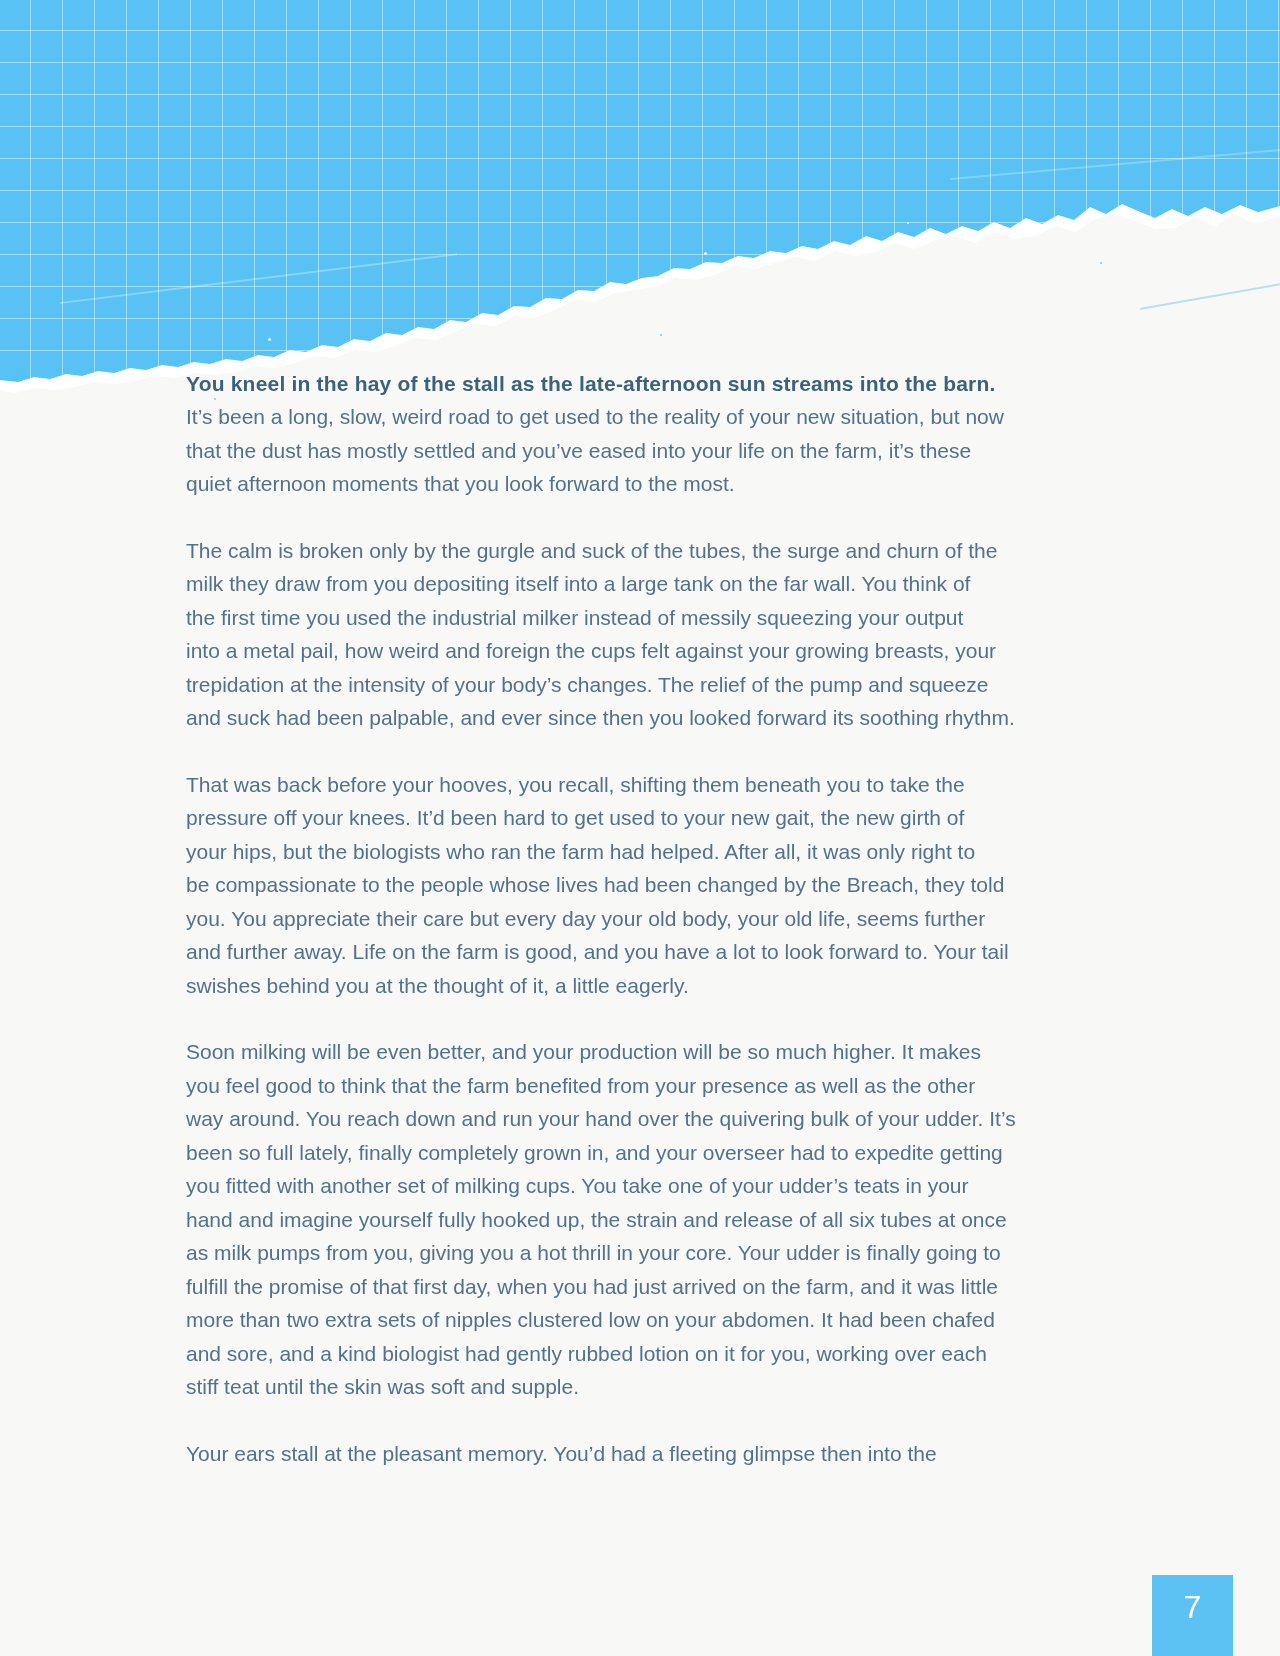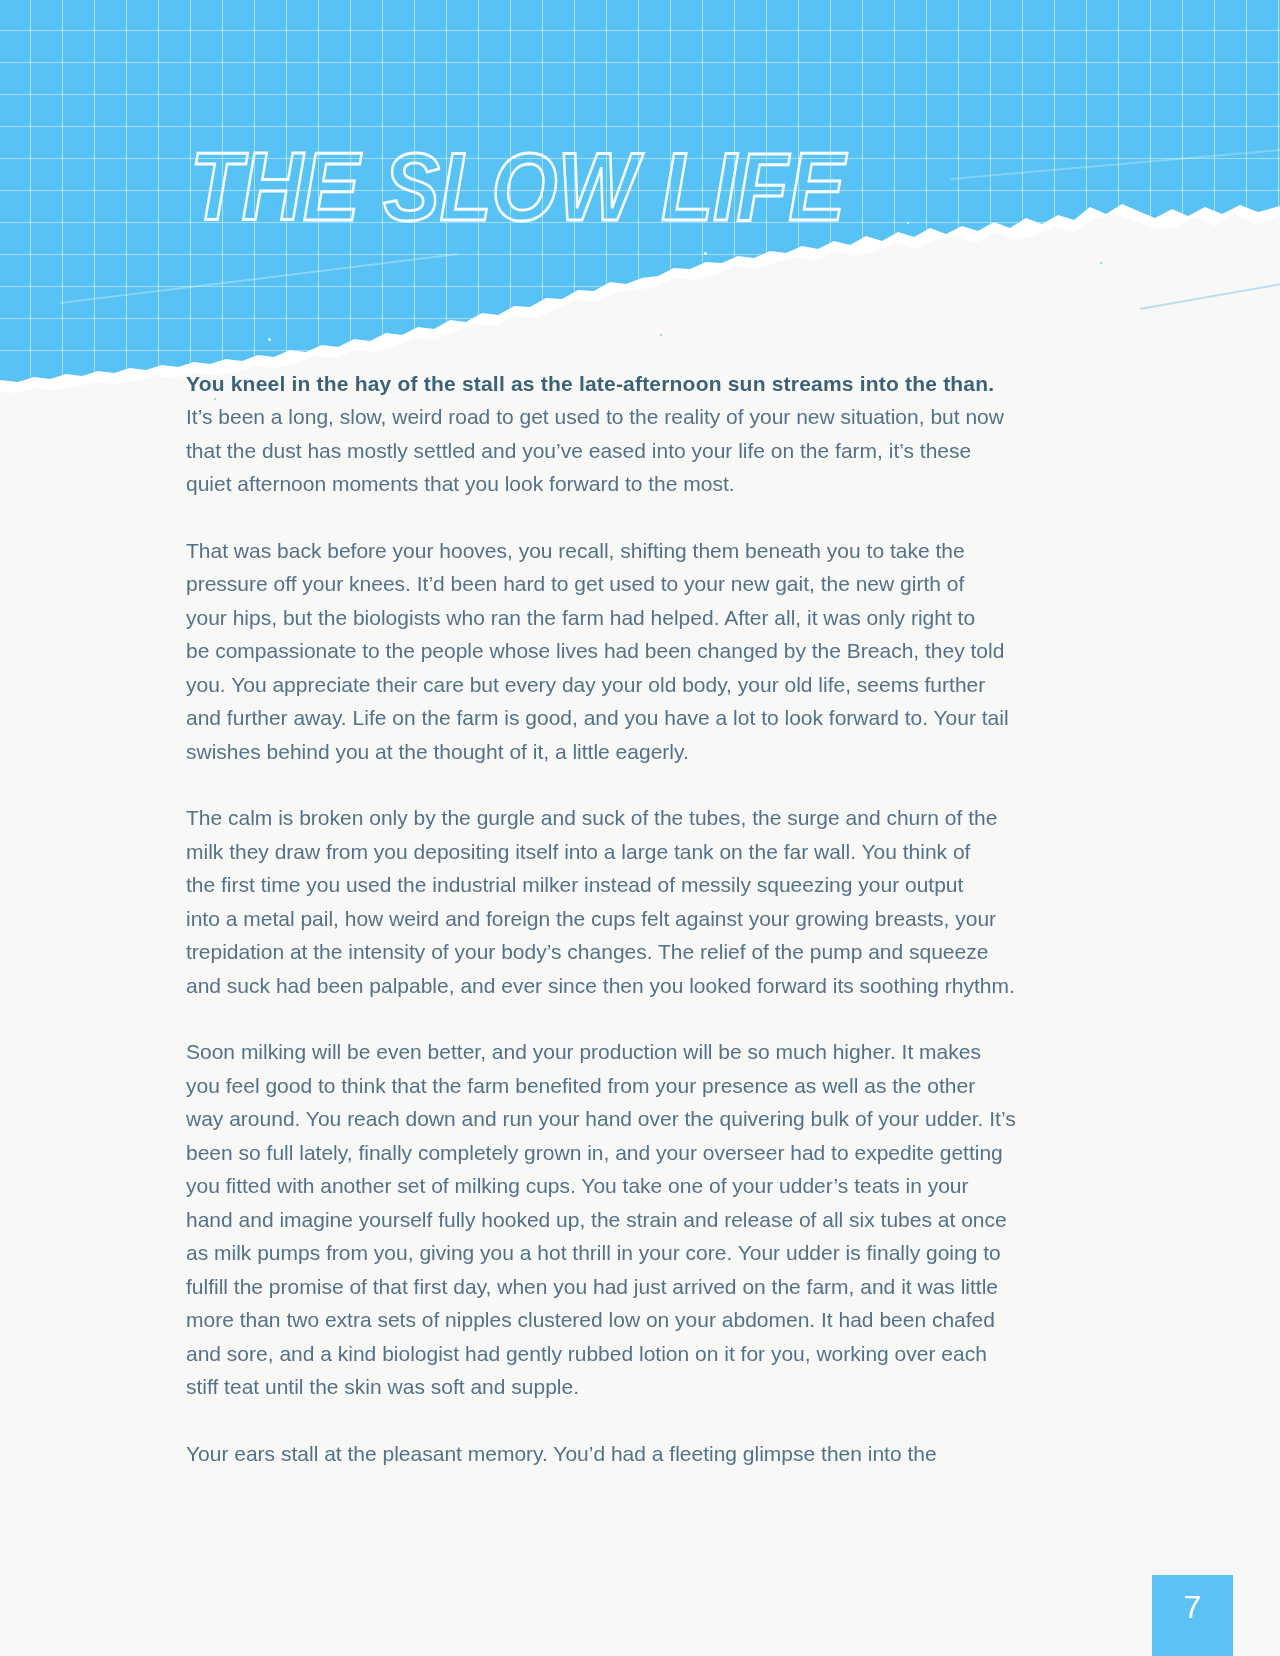--- a/index.html
+++ b/index.html
@@ -73,50 +73,45 @@
 
   <div class="header">
     <span class="scratch s1"></span>
     <span class="scratch s2"></span>
     <span class="dot w d1"></span>
     <span class="dot w d2"></span>
     <span class="dot w d3"></span>
     <span class="dot w d4"></span>
   </div>
 
-  <div class="title-wrap">
-    <svg width="700" height="110">
-      <text x="6" y="82" font-family="Liberation Sans, sans-serif" font-size="96" font-style="italic" font-weight="bold" fill="none" stroke="#ffffff" stroke-width="2.8" stroke-opacity="0.95" textLength="655" lengthAdjust="spacingAndGlyphs">THE SLOW LIFE</text>
-    </svg>
-  </div>
 
   <span class="scratch s3"></span>
   <span class="dot b d5"></span>
   <span class="dot b d6"></span>
   <span class="dot b d7"></span>
 
   <div class="content">
     <p>
-      <strong class="lead">You kneel in the hay of the stall as the late-afternoon sun streams into the than.</strong><span>It’s been a long, slow, weird road to get used to the reality of your new situation, but now
+      <strong class="lead">You kneel in the hay of the stall as the late-afternoon sun streams into the barn.</strong><span>It’s been a long, slow, weird road to get used to the reality of your new situation, but now
 that the dust has mostly settled and you’ve eased into your life on the farm, it’s these
 quiet afternoon moments that you look forward to the most.</span>
     </p>
+    <p>The calm is broken only by the gurgle and suck of the tubes, the surge and churn of the
+milk they draw from you depositing itself into a large tank on the far wall. You think of
+the first time you used the industrial milker instead of messily squeezing your output
+into a metal pail, how weird and foreign the cups felt against your growing breasts, your
+trepidation at the intensity of your body’s changes. The relief of the pump and squeeze
+and suck had been palpable, and ever since then you looked forward its soothing rhythm.</p>
     <p>That was back before your hooves, you recall, shifting them beneath you to take the
 pressure off your knees. It’d been hard to get used to your new gait, the new girth of
 your hips, but the biologists who ran the farm had helped. After all, it was only right to
 be compassionate to the people whose lives had been changed by the Breach, they told
 you. You appreciate their care but every day your old body, your old life, seems further
 and further away. Life on the farm is good, and you have a lot to look forward to. Your tail
 swishes behind you at the thought of it, a little eagerly.</p>
-    <p>The calm is broken only by the gurgle and suck of the tubes, the surge and churn of the
-milk they draw from you depositing itself into a large tank on the far wall. You think of
-the first time you used the industrial milker instead of messily squeezing your output
-into a metal pail, how weird and foreign the cups felt against your growing breasts, your
-trepidation at the intensity of your body’s changes. The relief of the pump and squeeze
-and suck had been palpable, and ever since then you looked forward its soothing rhythm.</p>
     <p>Soon milking will be even better, and your production will be so much higher. It makes
 you feel good to think that the farm benefited from your presence as well as the other
 way around. You reach down and run your hand over the quivering bulk of your udder. It’s
 been so full lately, finally completely grown in, and your overseer had to expedite getting
 you fitted with another set of milking cups. You take one of your udder’s teats in your
 hand and imagine yourself fully hooked up, the strain and release of all six tubes at once
 as milk pumps from you, giving you a hot thrill in your core. Your udder is finally going to
 fulfill the promise of that first day, when you had just arrived on the farm, and it was little
 more than two extra sets of nipples clustered low on your abdomen. It had been chafed
 and sore, and a kind biologist had gently rubbed lotion on it for you, working over each

